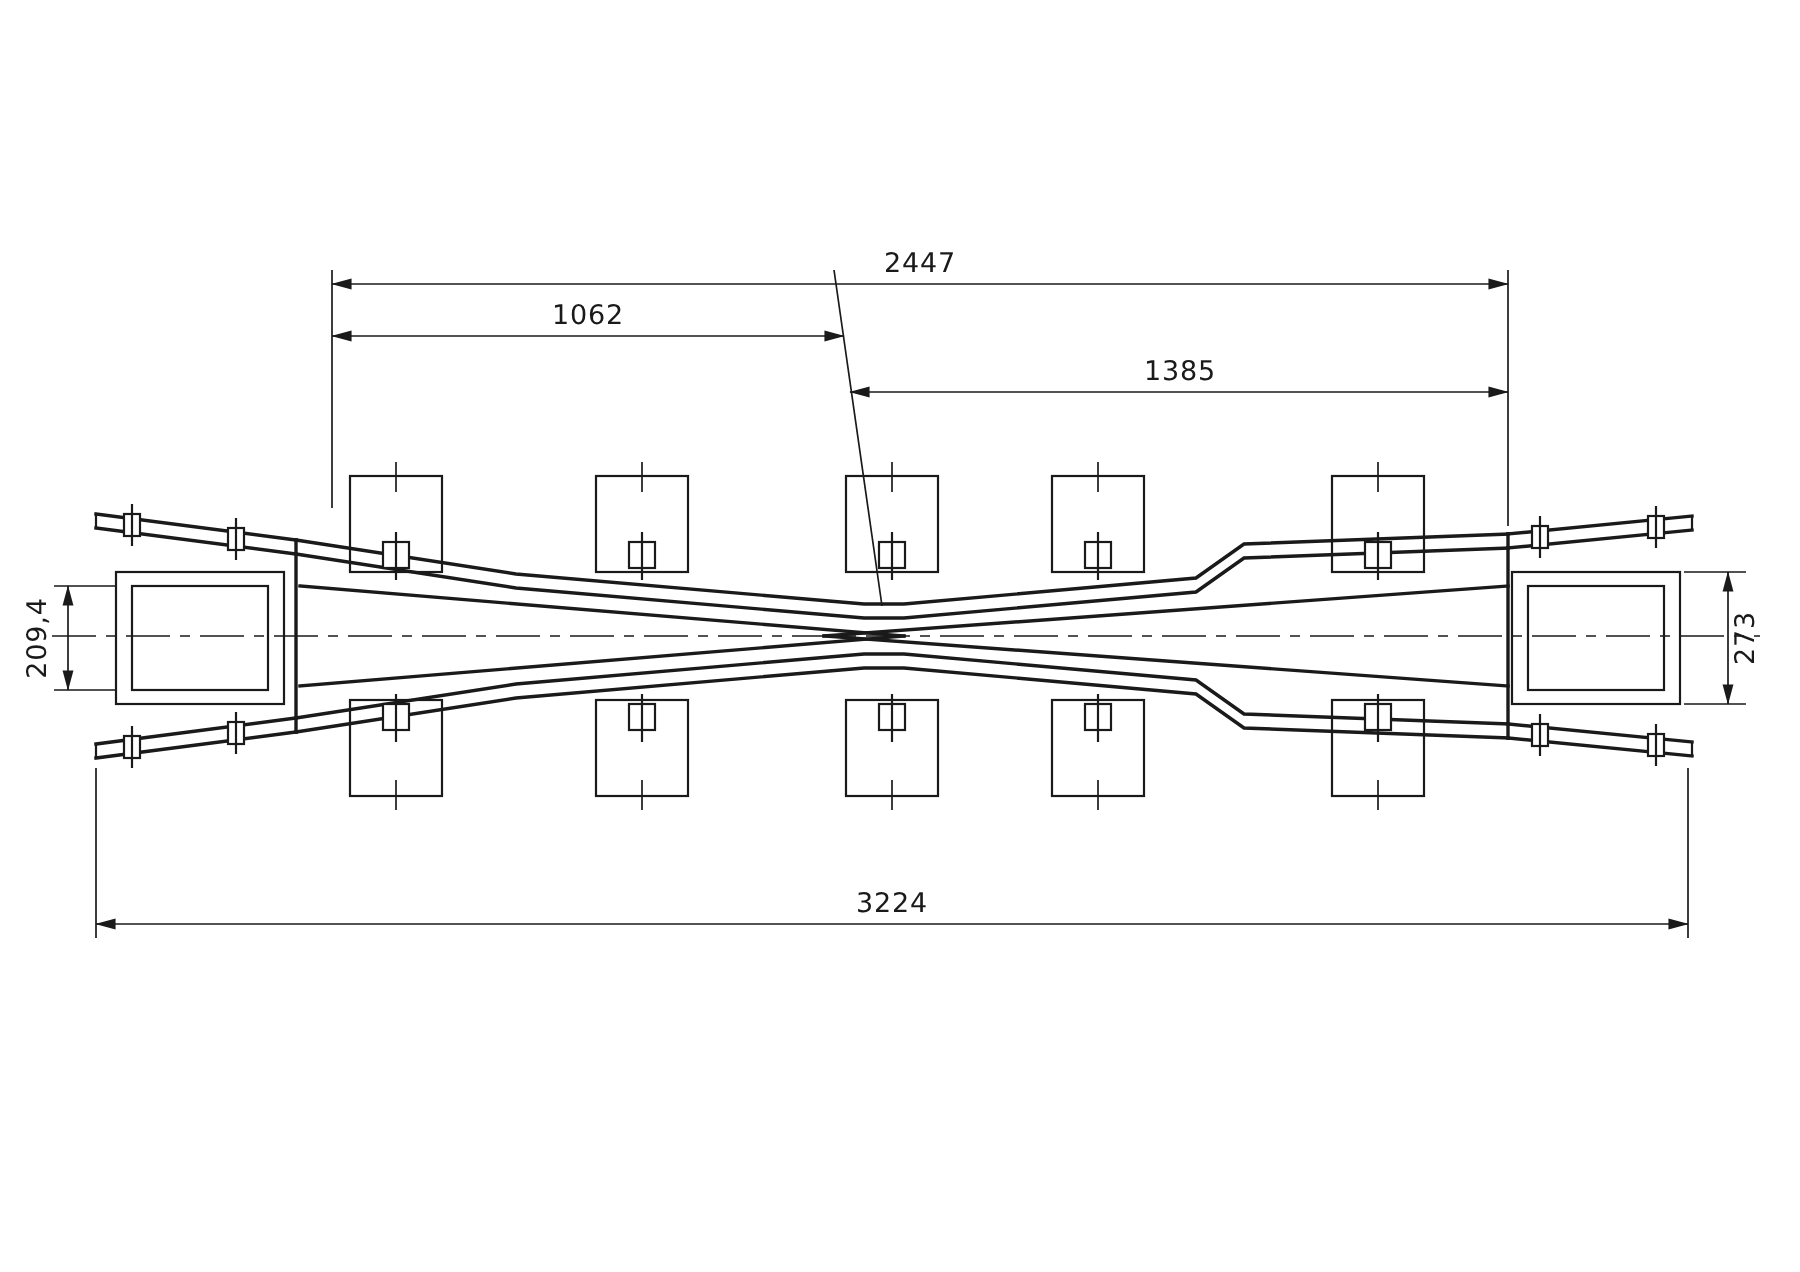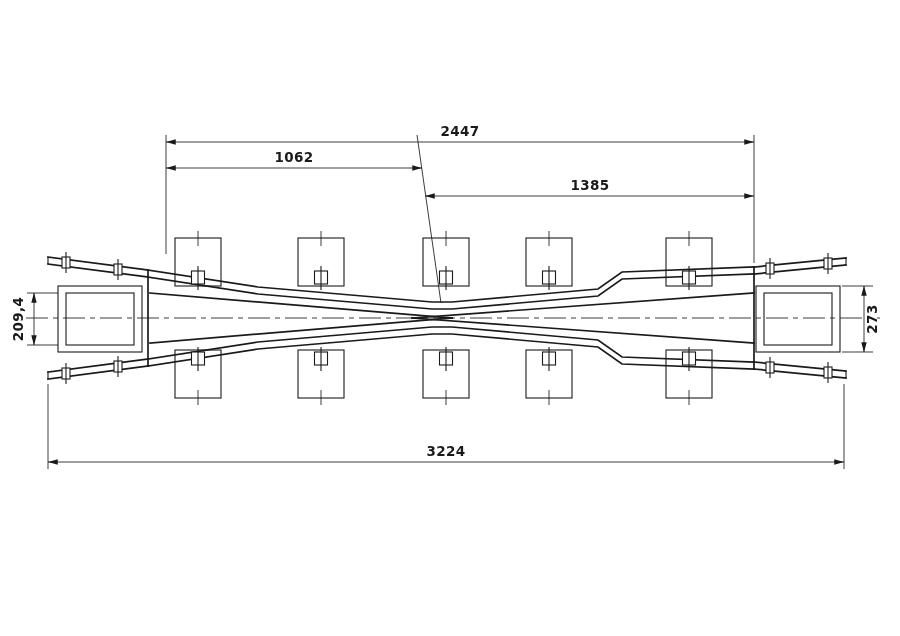--- a/index.html
+++ b/index.html
@@ -1,17 +1,17 @@
 <!DOCTYPE html>
 <html style="--ink: #1a1a1a; --paper: #ffffff;"><head>
 <meta charset="utf-8">
 <style>
   html,body{margin:0;padding:0;background:#fff;}
   .sheet{position:relative;width:900px;height:636px;background:var(--paper,#ffffff);
-         font-family:"DejaVu Sans",sans-serif;overflow:hidden;font-weight:bold;}
+         font-family:"DejaVu Sans",sans-serif;overflow:hidden;}
   svg{display:block;}
   .thick{stroke:var(--ink,#1a1a1a);stroke-width:1.7;fill:none;stroke-linecap:square;}
   .med{stroke:var(--ink,#1a1a1a);stroke-width:1.1;fill:none;}
   .thin{stroke:var(--ink,#1a1a1a);stroke-width:.85;fill:none;}
   .cl{stroke-dasharray:22 5 5 5;}
   .plate{fill:#ffffff;stroke:var(--ink,#1a1a1a);stroke-width:1.1;}
   .bolt{fill:#ffffff;stroke:var(--ink,#1a1a1a);stroke-width:1.1;}
   .dimtxt{font-size:13.5px;fill:var(--ink,#1a1a1a);letter-spacing:.4px;}
 </style>
 </head>

